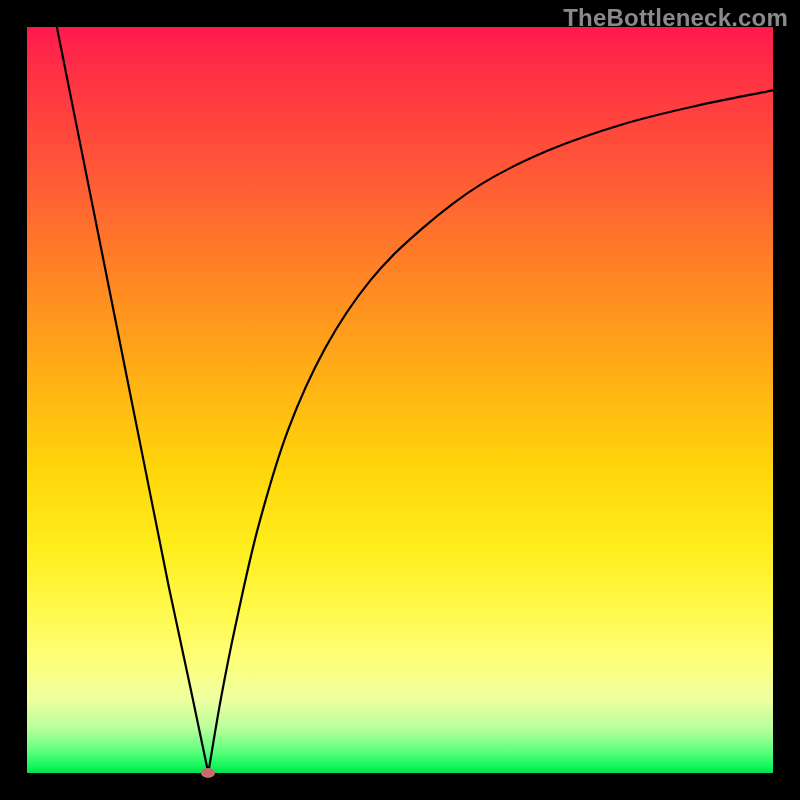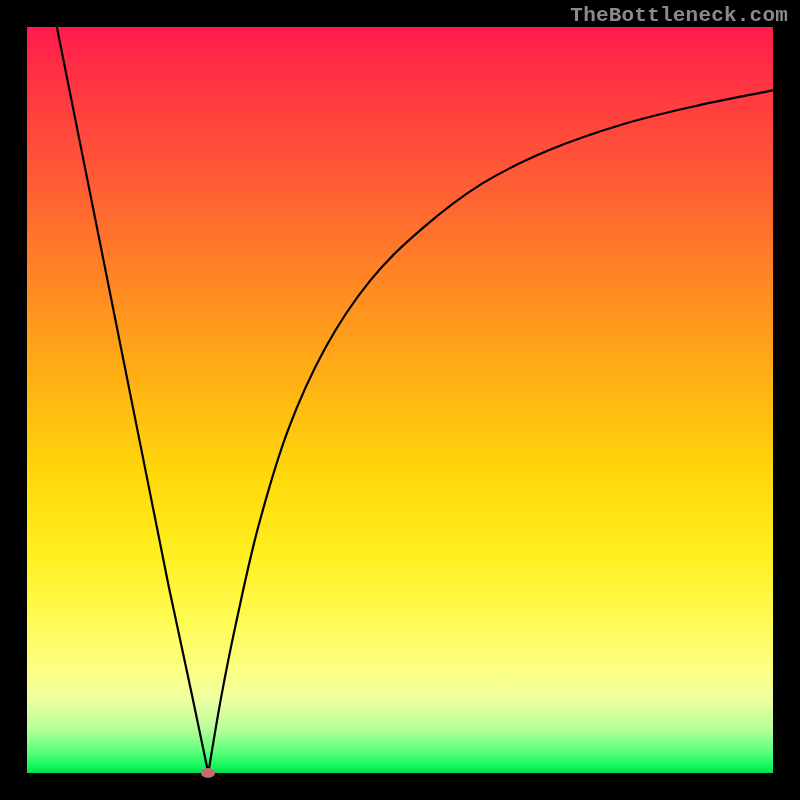--- a/index.html
+++ b/index.html
@@ -36,22 +36,22 @@
       #b8ff9a 94%,
       #60ff80 97%,
       #18f75e 99%,
       #03e04c 100%
     );
   }
   .watermark {
     position: absolute;
     top: 4px;
     right: 12px;
-    font-family: Liberation Mono, monospace;
-    font-size: 21px;
+    font-family: Liberation Sans, sans-serif;
+    font-size: 24px;
     font-weight: 600;
     color: #8a8a8a;
     letter-spacing: 0.2px;
   }
   svg.curve {
     position: absolute;
     left: 0;
     top: 0;
     width: 746px;
     height: 746px;

